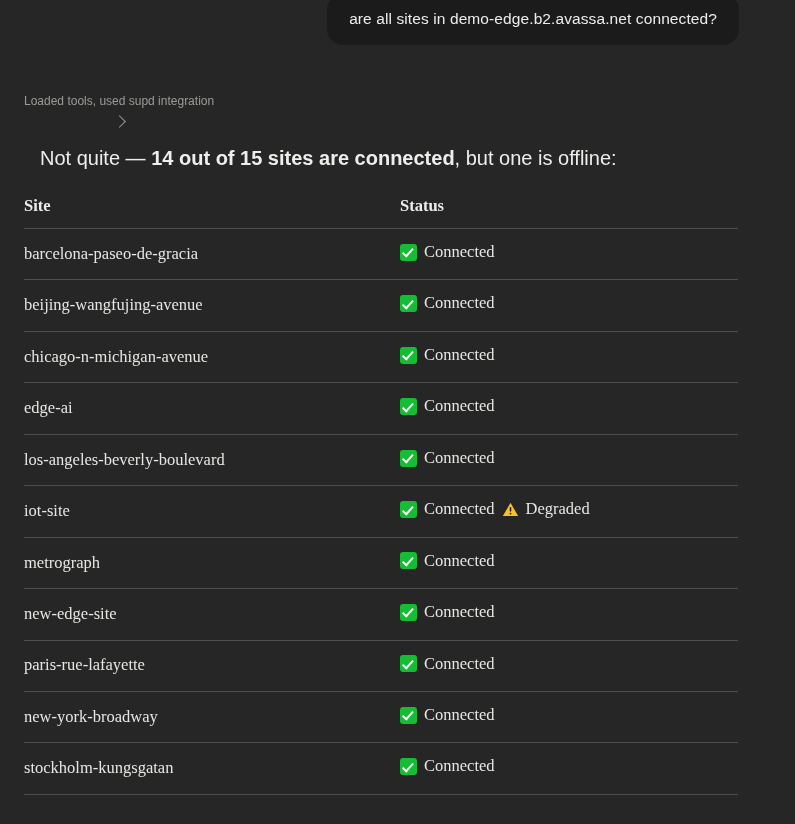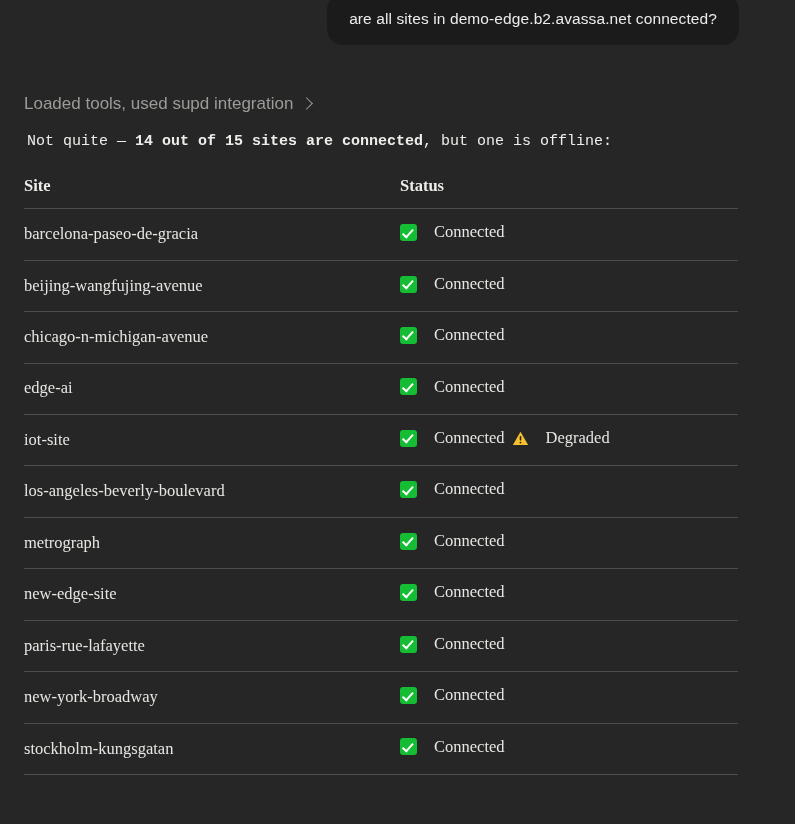--- a/index.html
+++ b/index.html
@@ -46,44 +46,45 @@
 
   
   .answer {
     position: absolute;
     top: 94px;
     left: 24px;
     width: 746px;
   }
   .tool-line {
     color: #9b9b97;
-    font-size: 17px;
+    font-size: 12px;
     font-family: "Liberation Sans", sans-serif;
     display: flex;
     align-items: center;
     gap: 9px;
     margin: 0 0 18px 0;
     cursor: pointer;
     width: fit-content;
+    flex-direction: column;
   }
   .chevron {
     display: inline-block;
     width: 8px;
     height: 8px;
     border-top: 1.3px solid #9b9b97;
     border-right: 1.3px solid #9b9b97;
     transform: rotate(45deg);
     margin-bottom: 1px;
   }
   .lede {
     color: #ededea;
-    font-family: Liberation Mono, monospace;
-    font-size: 15px;
+    font-family: Liberation Sans, sans-serif;
+    font-size: 20px;
     line-height: 1.35;
-    margin: 0 0 24px 3px;
+    margin: 0 0 24px 16px;
   }
   .lede b { font-weight: 700; }
 
   
   table.sites {
     border-collapse: collapse;
     width: 714px;
     table-layout: fixed;
     font-family: "Liberation Serif", serif;
   }
@@ -108,21 +109,21 @@
     margin-top: 6px;
   }
   td.status-cell { }
   .status-item {
     display: inline-flex;
     align-items: center;
     gap: 1px;
     margin-right: 7px;
   }
   .status-item:last-child { margin-right: 0; }
-  .status-text { padding-left: 16px; }
+  .status-text { padding-left: 6px; }
 
   
   .ico {
     display: inline-block;
     width: 17px;
     height: 17px;
     position: relative;
     flex: 0 0 auto;
     vertical-align: -3px;
   }
@@ -191,43 +192,43 @@
               </span></td>
           </tr>
           <tr>
             <td class="site-cell">edge-ai</td>
             <td class="status-cell"><span class="status-item">
                 <span class="ico ico-check"></span>
                 <span class="status-text">Connected</span>
               </span></td>
           </tr>
           <tr>
+            <td class="site-cell">los-angeles-beverly-boulevard</td>
+            <td class="status-cell"><span class="status-item">
+                <span class="ico ico-check"></span>
+                <span class="status-text">Connected</span>
+              </span></td>
+          </tr>
+          <tr>
             <td class="site-cell">iot-site</td>
             <td class="status-cell"><span class="status-item">
                 <span class="ico ico-check"></span>
                 <span class="status-text">Connected</span>
               </span><span class="status-item">
                 <span class="ico ico-warn">
                   <svg viewBox="0 0 20 20" width="17" height="17">
                     <path d="M10 2.2 L19 17.6 L1 17.6 Z" fill="#f5c12e"></path>
                     <rect x="9.05" y="7.2" width="1.9" height="5.3" rx="0.9" fill="#2b2000"></rect>
                     <circle cx="10" cy="14.8" r="1.1" fill="#2b2000"></circle>
                   </svg>
                 </span>
                 <span class="status-text">Degraded</span>
               </span></td>
           </tr>
           <tr>
-            <td class="site-cell">los-angeles-beverly-boulevard</td>
-            <td class="status-cell"><span class="status-item">
-                <span class="ico ico-check"></span>
-                <span class="status-text">Connected</span>
-              </span></td>
-          </tr>
-          <tr>
             <td class="site-cell">metrograph</td>
             <td class="status-cell"><span class="status-item">
                 <span class="ico ico-check"></span>
                 <span class="status-text">Connected</span>
               </span></td>
           </tr>
           <tr>
             <td class="site-cell">new-edge-site</td>
             <td class="status-cell"><span class="status-item">
                 <span class="ico ico-check"></span>

